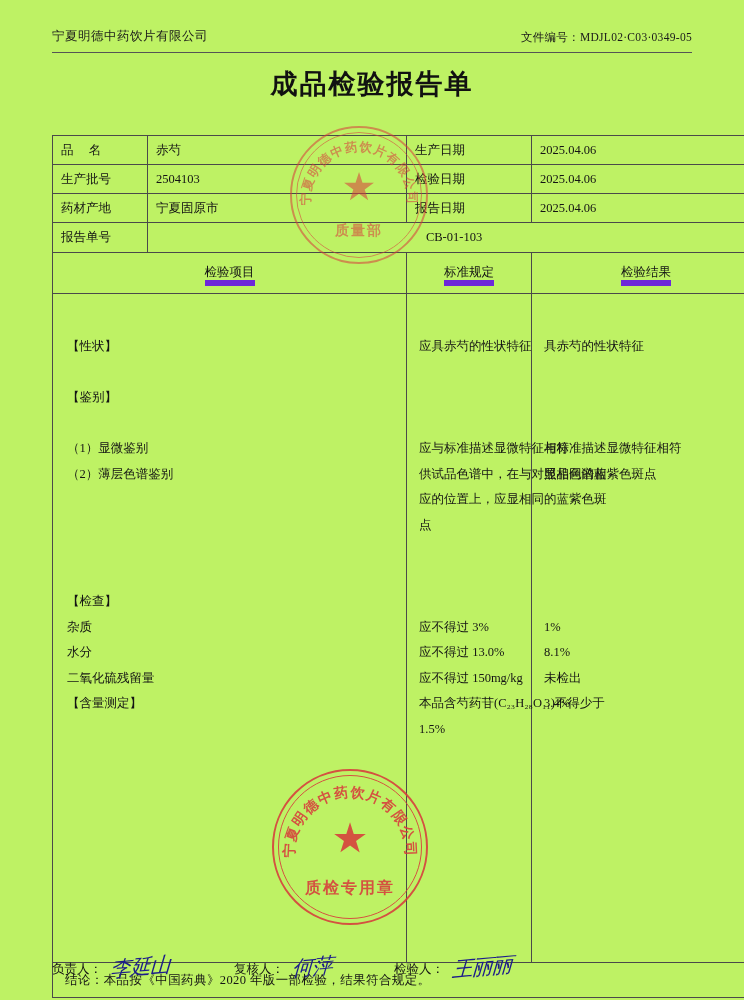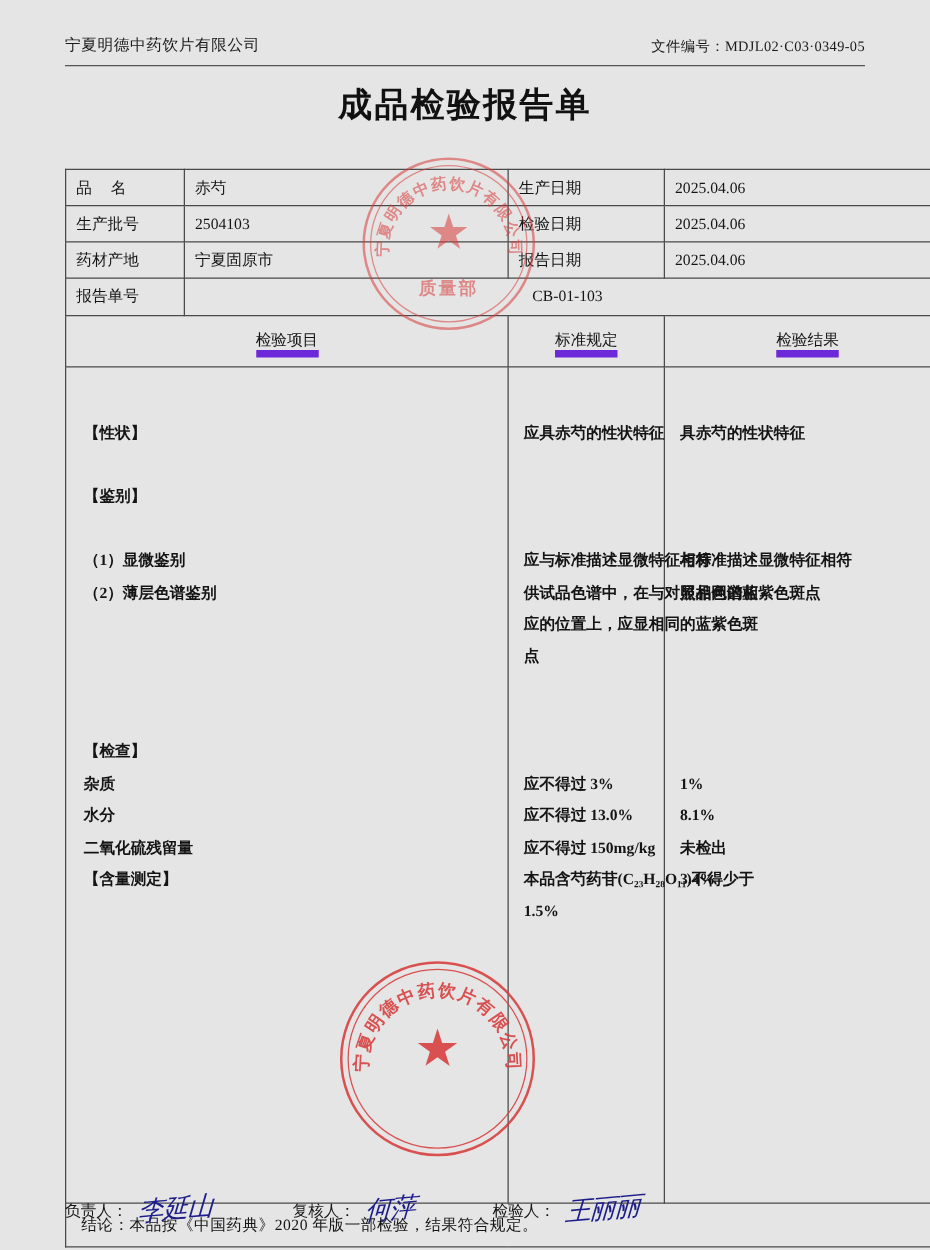--- a/index.html
+++ b/index.html
@@ -7,21 +7,21 @@
     padding: 0;
     background: #b8b8b8;
   }
   body {
     font-family: "Liberation Serif", "DejaVu Serif", serif;
   }
   .page {
     position: relative;
     width: 744px;
     height: 1000px;
-    background: #e5e5e5;
+    background: #bef264;
     overflow: hidden;
     box-sizing: border-box;
   }
 
   
   .doc-header {
     position: absolute;
     top: 28px;
     left: 52px;
     right: 52px;
@@ -97,21 +97,20 @@
   .hdr-cell span {
     border-bottom: 6px solid #6d28d9;
     padding-bottom: 1px;
   }
 
   
   .body-cell {
     height: 640px;
     vertical-align: top;
     padding: 18px 10px 10px 14px !important;
-    font-weight: bold;
   }
   .body-cell .line {
     height: 25.5px;
     font-size: 12.5px;
     color: #141414;
     white-space: pre;
   }
   .body-cell .line.blank { color: transparent; }
   .body-cell.col-std, .body-cell.col-res { padding-left: 12px !important; }
 
@@ -361,15 +360,16 @@
     <div class="inner-ring"></div>
     <svg class="arc" viewBox="0 0 152 152">
       <defs>
         <path id="arcpath-bot" d="M 20,82 A 56,56 0 0 1 132,82"></path>
       </defs>
       <text font-size="14" letter-spacing="1.4">
         <textPath href="#arcpath-bot" startOffset="50%" text-anchor="middle">宁夏明德中药饮片有限公司</textPath>
       </text>
     </svg>
     <div class="star">★</div>
+    <div class="bottom-text">质检专用章</div>
   </div>
 
 </div>
 
 </body></html>

